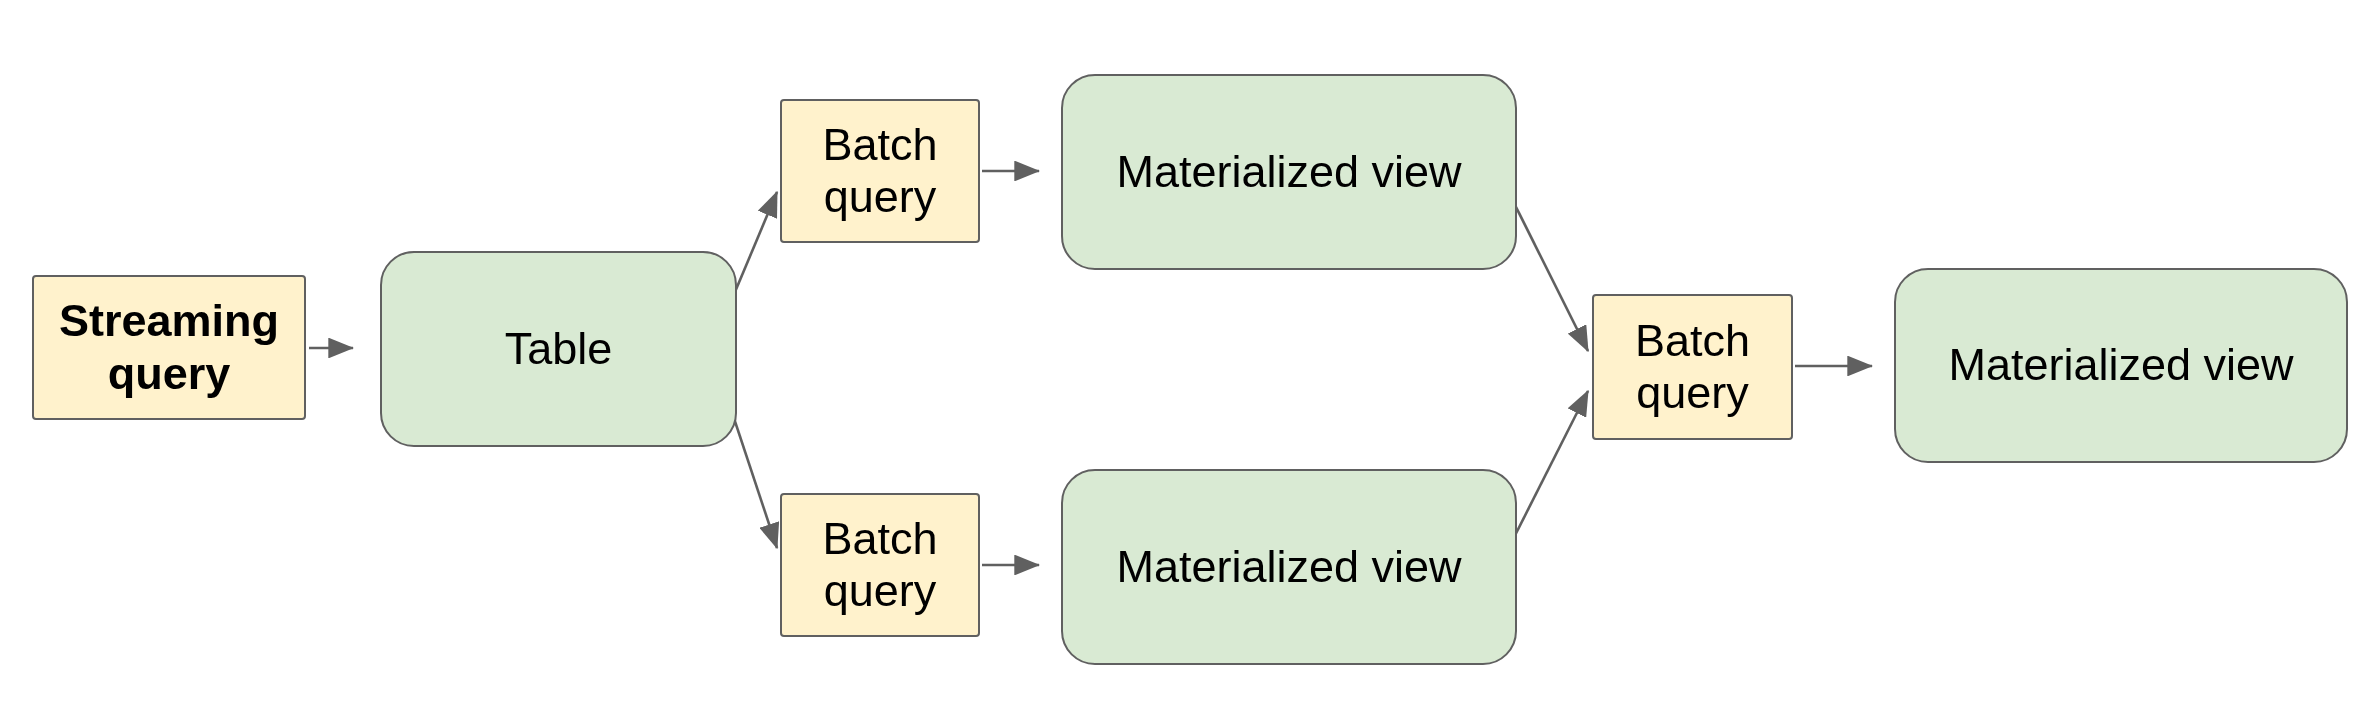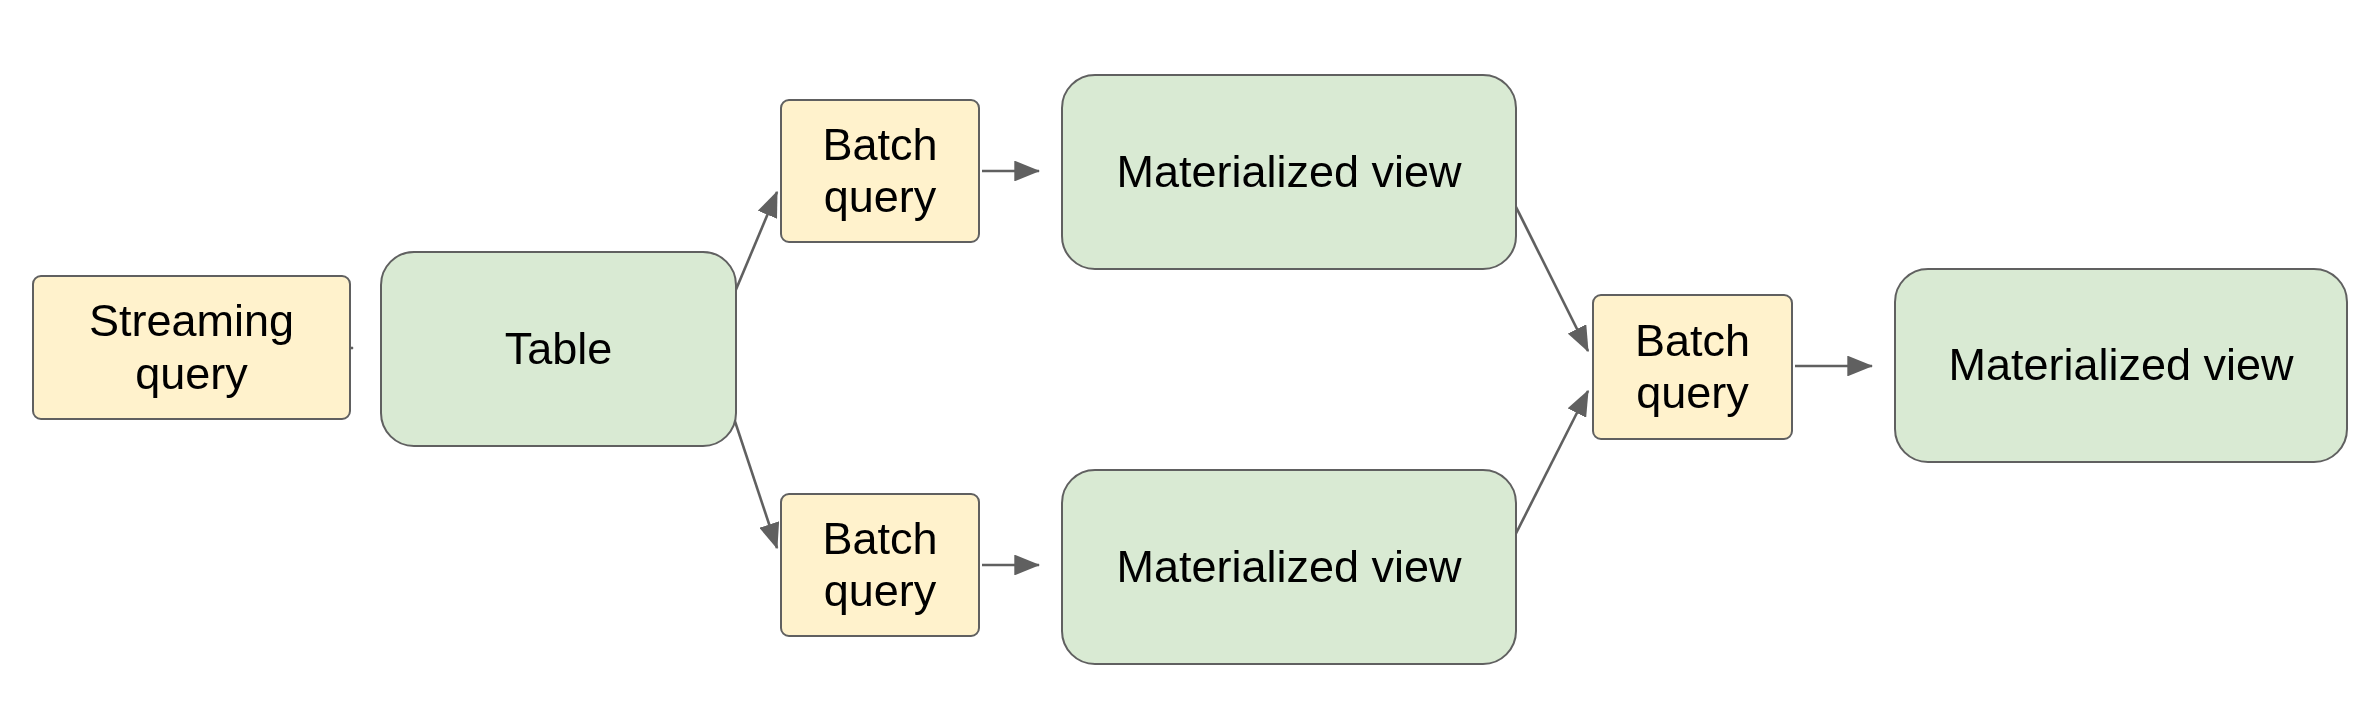--- a/index.html
+++ b/index.html
@@ -38,28 +38,28 @@
     justify-content: center;
     text-align: center;
     font-size: 45px;
     line-height: 1.16;
     color: var(--text);
     border: 2.5px solid var(--border);
     padding: 6px 10px;
   }
   .node--query {
     background: var(--query-fill);
-    border-radius: 9px;
+    border-radius: 4px;
   }
   .node--storage {
     background: var(--storage-fill);
     border-radius: 34px;
     margin-left: 18px;
   }
-  .pos-streaming-query      { left: 32px;   top: 275px; width: 319px; height: 145px; }
+  .pos-streaming-query      { left: 32px;   top: 275px; width: 274px; height: 145px; font-weight: bold; }
   .pos-table                { left: 362px;  top: 251px; width: 357px; height: 196px; justify-content: center; }
   .pos-batch-query-top      { left: 780px;  top: 99px;  width: 200px; height: 144px; }
   .pos-mat-view-top         { left: 1043px; top: 74px;  width: 456px; height: 196px; }
   .pos-batch-query-bottom   { left: 780px;  top: 493px; width: 200px; height: 144px; }
   .pos-mat-view-bottom      { left: 1043px; top: 469px; width: 456px; height: 196px; }
   .pos-batch-query-right    { left: 1592px; top: 294px; width: 201px; height: 146px; }
   .pos-mat-view-right       { left: 1876px; top: 268px; width: 454px; height: 195px; }
 </style>
 </head>
 <body>

